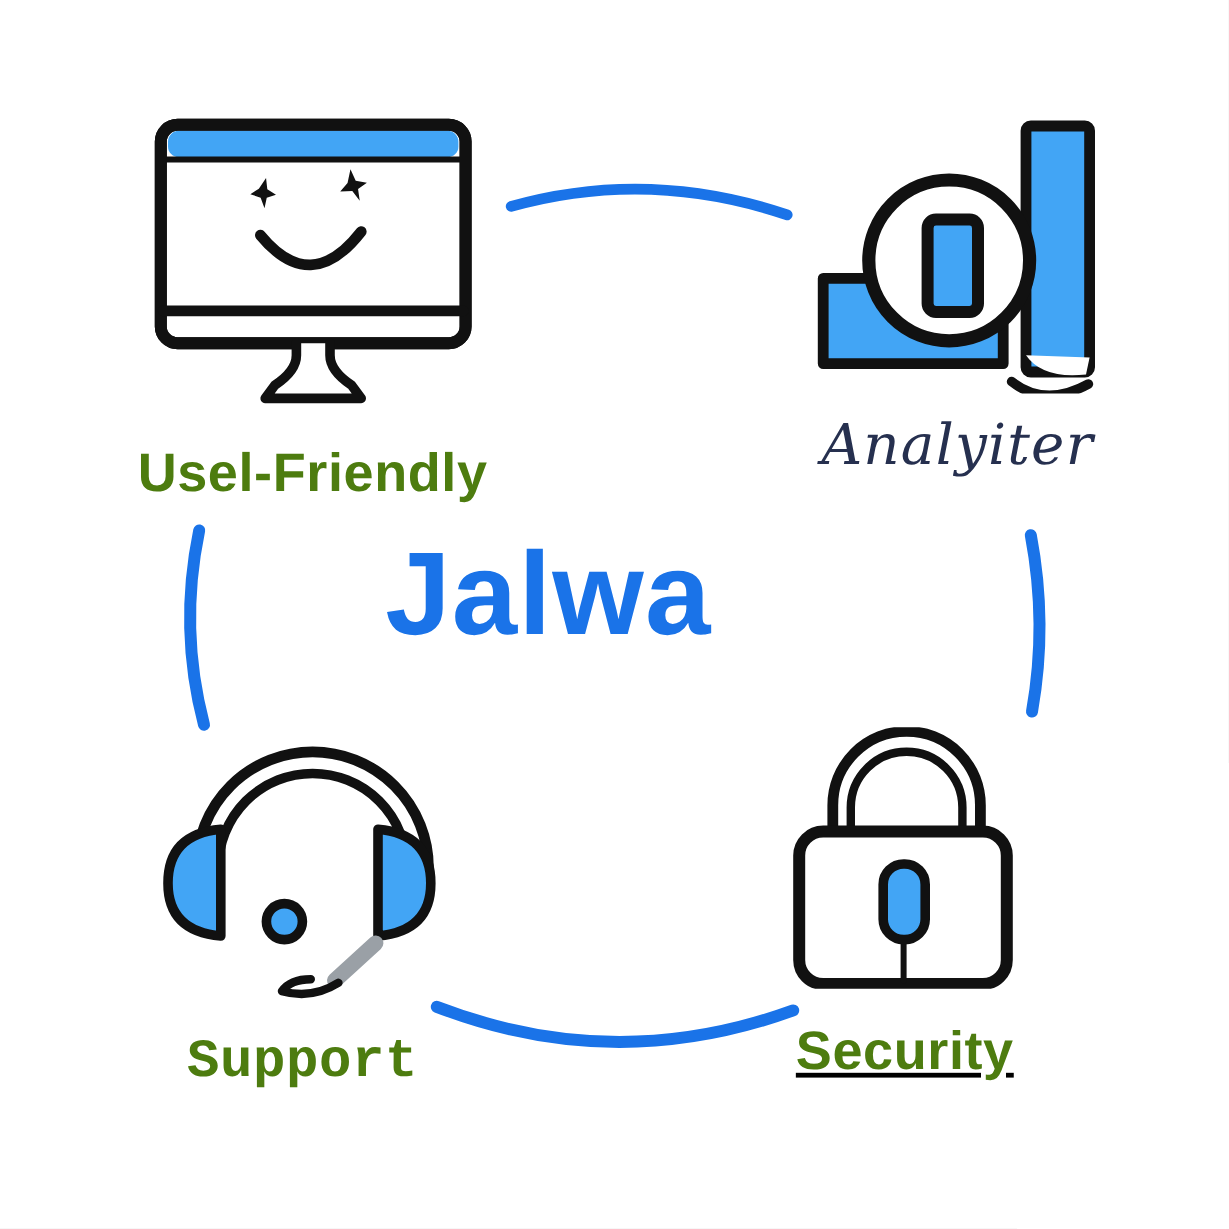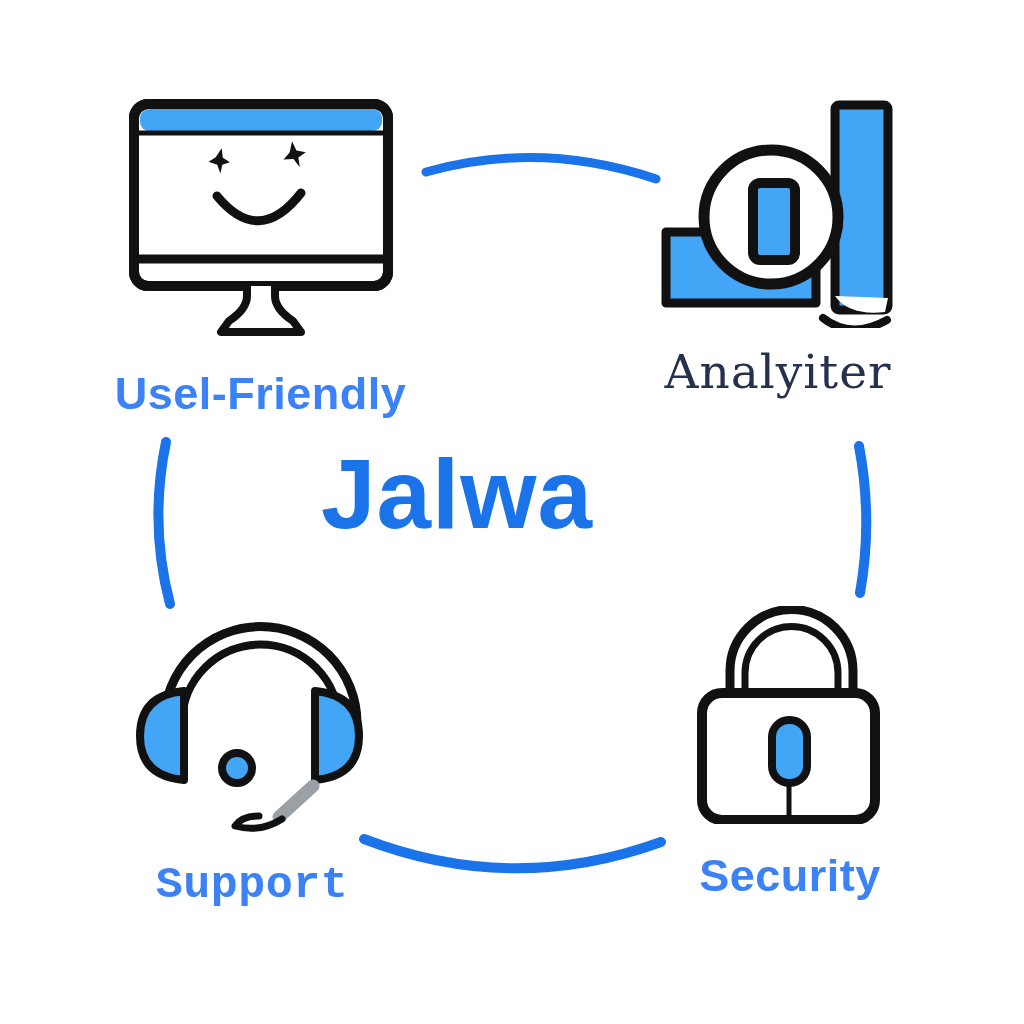--- a/index.html
+++ b/index.html
@@ -12,21 +12,21 @@
   }
   html,body{margin:0;padding:0;background:#e9e9e9;}
   .canvas{
     position:relative;width:1024px;height:1024px;margin:0 auto;
     background:var(--background);overflow:hidden;
     font-family:"Liberation Sans", sans-serif;
   }
   .feature{position:absolute;display:flex;flex-direction:column;align-items:center;}
   .feature svg{display:block;}
   .feature-label{
-    font-weight:600;font-size:45px;color:#3b82f6;letter-spacing:.5px;
+    font-weight:600;font-size:45px;color:#4d7c0f;letter-spacing:.5px;
     white-space:nowrap;text-align:center;
   }
   .feature-label.serif{
     font-family:"DejaVu Serif","Liberation Serif",serif;
     font-weight:500;font-size:47px;color:var(--analytics-label);letter-spacing:1px;
   }
   .center-title{
     position:absolute;left:0;top:430px;width:914px;
     text-align:center;color:var(--accent);
     font-weight:700;font-size:98px;line-height:1.32;letter-spacing:1px;
@@ -69,21 +69,21 @@
       <g class="fk" transform="translate(168,59) rotate(-8)">
         <path d="M0,-14 L3,-4 L12,-1 L4,3 L4,13 L-1,4 L-11,3 L-4,-3 Z"></path>
       </g>
       <path class="s" d="M91,100 Q133,151 175,97" stroke-width="9"></path>
       <line class="s" x1="10" y1="163" x2="260" y2="163" stroke-width="9"></line>
       <path class="s fw" d="M121,190 v10 q0,13 -18,25 l-8,11 h80 l-8,-11 q-18,-12 -18,-25 v-10" stroke-width="8"></path>
     </svg>
     <div class="feature-label" style="margin-top:24px;">Usel-Friendly</div>
   </div>
 
-  <div class="feature" style="left:650px;top:100px;width:256px;">
+  <div class="feature" style="left:670px;top:100px;width:256px;font-style:italic;">
     <svg width="240" height="228" viewBox="0 0 240 228">
       <rect class="fb s" x="8" y="132" width="150" height="71" stroke-width="9"></rect>
       <rect class="fb s" x="177" y="5" width="53" height="205" rx="4" stroke-width="9"></rect>
       <path class="s" d="M165,218 q28,22 64,2" stroke-width="8"></path>
       <path class="fw" d="M177,196 q14,20 50,16 l3,-14 z"></path>
       <circle class="fw s" cx="113" cy="117" r="67" stroke-width="11"></circle>
       <rect class="fb s" x="95" y="83" width="42" height="77" rx="7" stroke-width="10"></rect>
     </svg>
     <div class="feature-label serif" style="margin-top:16px;">Analyiter</div>
   </div>
@@ -94,21 +94,21 @@
       <path class="s" d="M55,115 a78,78 0 0 1 157,0" stroke-width="8"></path>
       <path class="fb s" d="M57,83 v89 q-44,-4 -44,-44 q0,-41 44,-45 z" stroke-width="8"></path>
       <path class="fb s" d="M188,83 v89 q44,-4 44,-44 q0,-41 -44,-45 z" stroke-width="8"></path>
       <circle class="fb s" cx="110" cy="160" r="15" stroke-width="8"></circle>
       <line class="gray" x1="186" y1="178" x2="152" y2="209" stroke-width="13" stroke-linecap="round"></line>
       <path class="s" d="M155,211 q-22,14 -47,7 q7,-10 24,-10" stroke-width="7"></path>
     </svg>
     <div class="feature-label" style="margin-top:24px;font-family:Liberation Mono, monospace;">Support</div>
   </div>
 
-  <div class="feature" style="left:694px;top:606px;width:192px;">
+  <div class="feature" style="left:658px;top:606px;width:192px;text-decoration:underline;">
     <svg width="190" height="218" viewBox="0 0 190 218">
       <path class="s fw" d="M35,92 v-27 a61,61 0 0 1 123,0 v27" stroke-width="9"></path>
       <path class="s" d="M50,92 v-25 a46,46 0 0 1 93,0 v25" stroke-width="7"></path>
       <rect class="fw s" x="7" y="87" width="173" height="127" rx="20" stroke-width="10"></rect>
       <line class="s" x1="94" y1="170" x2="94" y2="211" stroke-width="5"></line>
       <rect class="fb s" x="77" y="114" width="35" height="63" rx="17" stroke-width="8"></rect>
     </svg>
     <div class="feature-label" style="margin-top:26px;">Security</div>
   </div>
 

